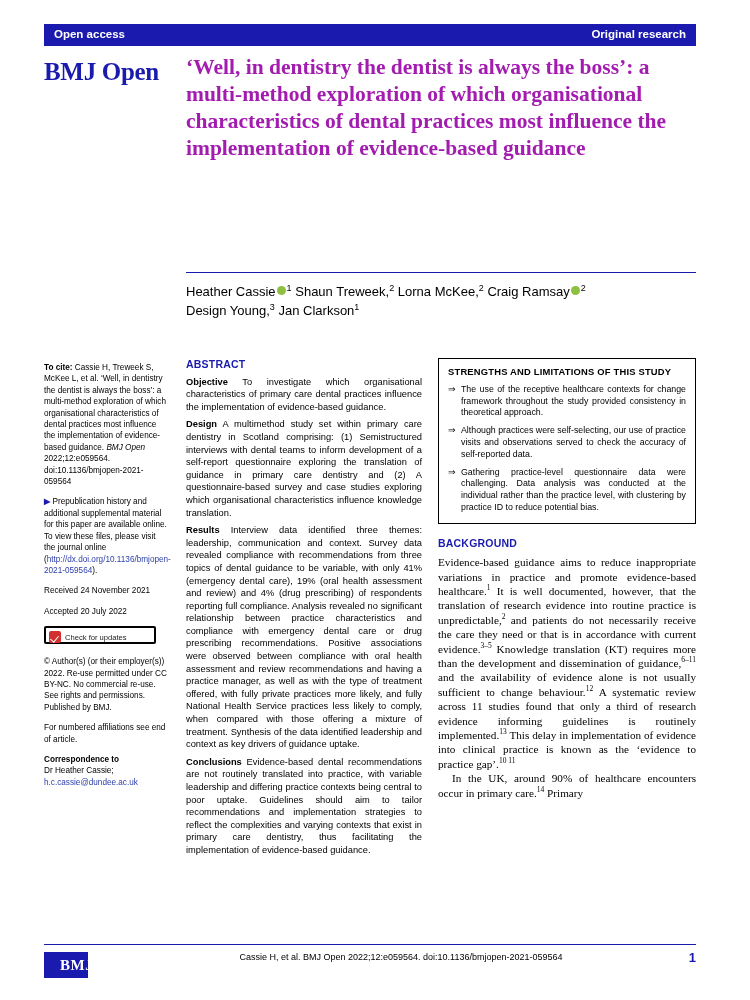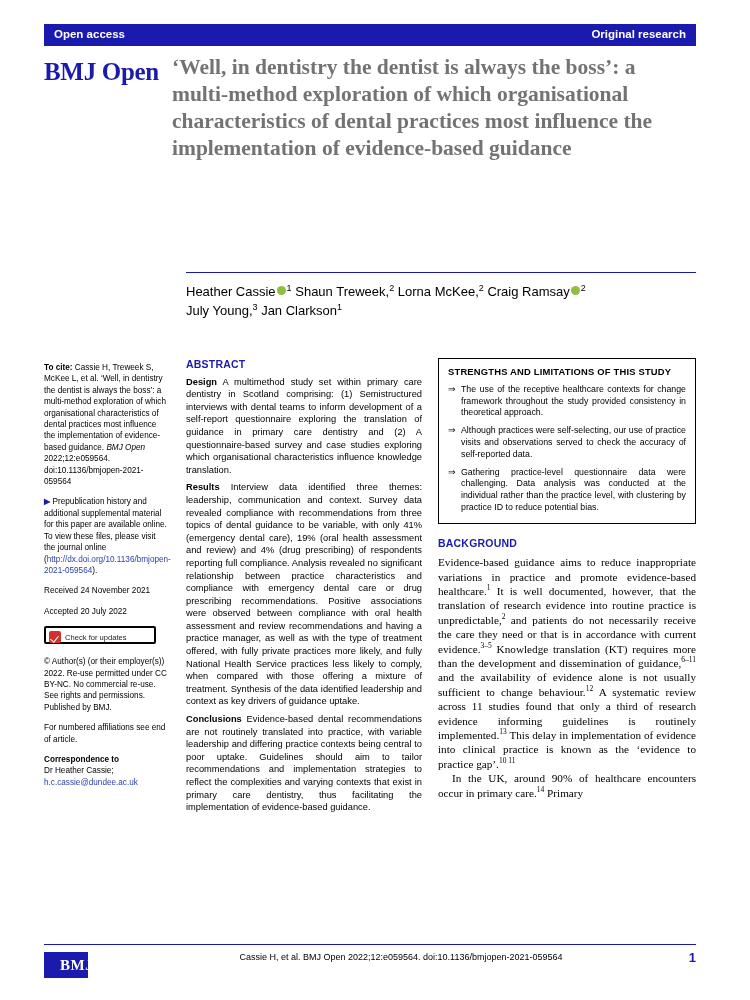--- a/index.html
+++ b/index.html
@@ -46,27 +46,27 @@
     width: 130px;
     font-family: "Liberation Serif", serif;
     font-weight: bold;
     font-size: 25px;
     color: #1a1aae;
     letter-spacing: -0.3px;
   }
 
   .title {
     position: absolute;
-    left: 172px; top: 54px;
+    left: 186px; top: 54px;
     width: 510px;
     font-family: "Liberation Serif", serif;
     font-weight: bold;
     font-size: 21.5px;
     line-height: 27px;
-    color: #737373;
+    color: #a21caf;
   }
 
   .authors {
     position: absolute;
     left: 186px; top: 272px;
     width: 510px;
     font-family: "Liberation Sans", sans-serif;
     font-size: 13px;
     line-height: 19px;
     border-top: 1.5px solid #1a1aae;
@@ -248,21 +248,21 @@
     <span class="left">Open access</span>
     <span class="right">Original research</span>
   </div>
 
   <div class="masthead">BMJ Open</div>
 
   <div class="title">‘Well, in dentistry the dentist is always the boss’: a multi-method exploration of which organisational characteristics of dental practices most influence the implementation of evidence-based  guidance</div>
 
   <div class="authors">
     <span>Heather Cassie</span><span class="orcid"></span><sup>1</sup><span> Shaun Treweek,</span><sup>2</sup><span> Lorna McKee,</span><sup>2</sup><span> Craig Ramsay</span><span class="orcid"></span><sup>2</sup><br>
-    <span>July Young,</span><sup>3</sup><span> Jan Clarkson</span><sup>1</sup>
+    <span>Design Young,</span><sup>3</sup><span> Jan Clarkson</span><sup>1</sup>
   </div>
 
   <div class="col-left">
     <p>
       <b>To cite:</b><span> Cassie H, Treweek S, McKee L, et al. ‘Well, in dentistry the dentist is always the boss’: a multi-method exploration of which organisational characteristics of dental practices most influence the implementation of evidence-based guidance. </span><i>BMJ Open</i><span> 2022;12:e059564. doi:10.1136/bmjopen-2021-059564</span>
     </p>
     <p>
       <span class="arrow">▶</span><span> Prepublication history and additional supplemental material for this paper are available online. To view these files, please visit the journal online (</span><span class="lnk">http://dx.doi.org/10.1136/bmjopen-2021-059564</span><span>).</span>
     </p>
     <p>Received 24 November 2021</p>
@@ -279,20 +279,21 @@
       <b>Correspondence to</b><br>
       <span>Dr Heather Cassie;</span><br>
       <span class="lnk">h.c.cassie@dundee.ac.uk</span>
     </p>
   </div>
 
   <div class="bmj-footer-logo">BMJ</div>
 
   <div class="col-mid">
     <h3>ABSTRACT</h3>
+    <p><b>Objective</b><span>  To investigate which organisational characteristics of primary care dental practices influence the implementation of evidence-based guidance.</span></p>
     <p><b>Design</b><span>  A multimethod study set within primary care dentistry in Scotland comprising: (1) Semistructured interviews with dental teams to inform development of a self-report questionnaire exploring the translation of guidance in primary care dentistry and (2) A questionnaire-based survey and case studies exploring which organisational characteristics influence knowledge translation.</span></p>
     <p><b>Results</b><span>  Interview data identified three themes: leadership, communication and context. Survey data revealed compliance with recommendations from three topics of dental guidance to be variable, with only 41% (emergency dental care), 19% (oral health assessment and review) and 4% (drug prescribing) of respondents reporting full compliance. Analysis revealed no significant relationship between practice characteristics and compliance with emergency dental care or drug prescribing recommendations. Positive associations were observed between compliance with oral health assessment and review recommendations and having a practice manager, as well as with the type of treatment offered, with fully private practices more likely, and fully National Health Service practices less likely to comply, when compared with those offering a mixture of treatment. Synthesis of the data identified leadership and context as key drivers of guidance uptake.</span></p>
     <p><b>Conclusions</b><span>  Evidence-based dental recommendations are not routinely translated into practice, with variable leadership and differing practice contexts being central to poor uptake. Guidelines should aim to tailor recommendations and implementation strategies to reflect the complexities and varying contexts that exist in primary care dentistry, thus facilitating the implementation of evidence-based guidance.</span></p>
   </div>
 
   <div class="col-right">
     <div class="strengths">
       <h4>STRENGTHS AND LIMITATIONS OF THIS STUDY</h4>
       <ul>
         <li>The use of the receptive healthcare contexts for change framework throughout the study provided consistency in theoretical approach.</li>

